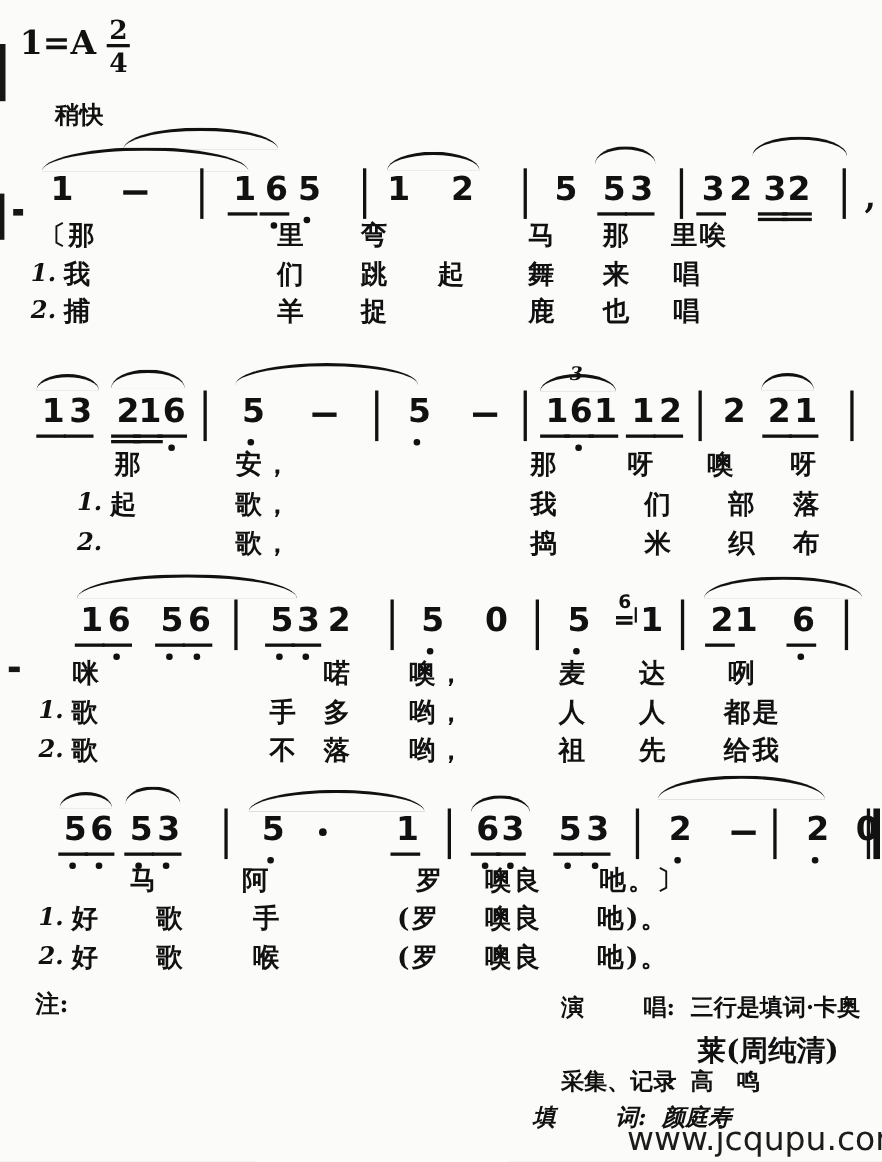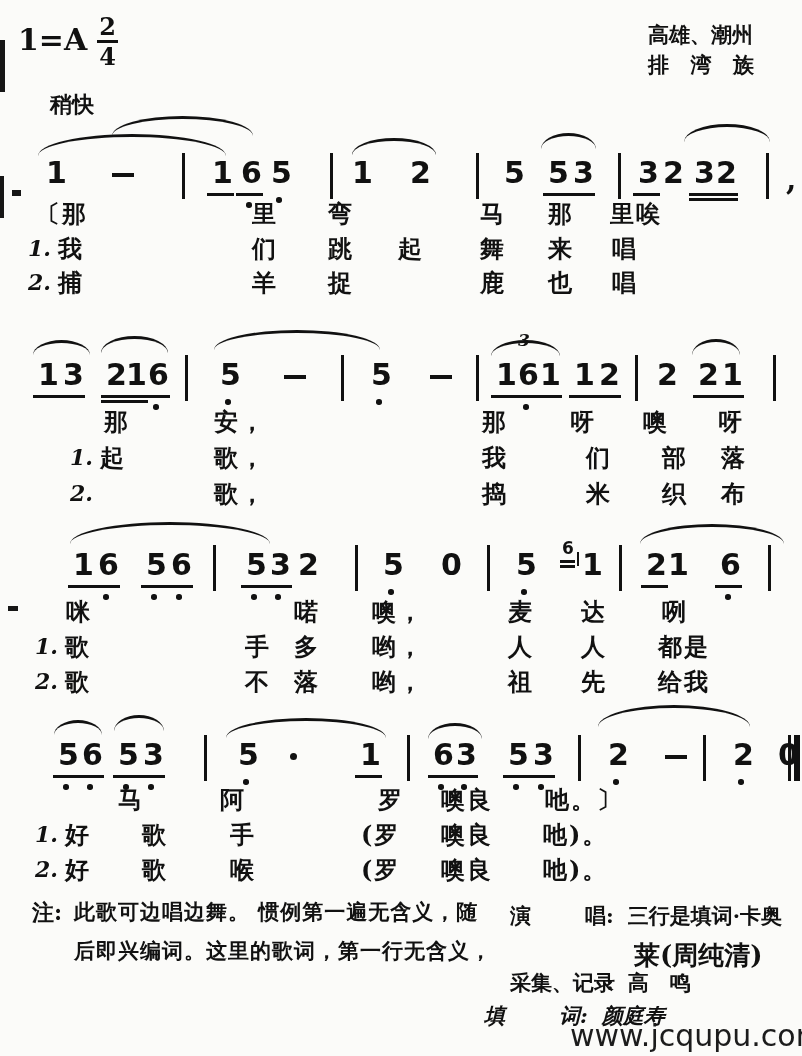--- a/index.html
+++ b/index.html
@@ -49,24 +49,20 @@
 
   <div class="keysig">
     <span>1=A</span>
     <span class="frac">
       <span class="fnum">2</span>
       <span class="fden">4</span>
     </span>
   </div>
 
 
-  <div class="region">
-    <div>高雄、潮州</div>
-    <div class="region2">排湾族</div>
-  </div>
 
   <div class="tempo">稍快</div>
 
   <div id="score">
       <div class="slur" style="left: 112px; top: 116px; width: 141px; height: 17px;"></div>
       <div class="slur" style="left: 38px; top: 134px; width: 188px; height: 19px;"></div>
       <div class="slur" style="left: 352px; top: 138px; width: 84px; height: 14px;"></div>
       <div class="slur" style="left: 541px; top: 133px; width: 55px; height: 13px;"></div>
       <div class="slur" style="left: 684px; top: 124px; width: 86px; height: 15px;"></div>
       <div class="mark breath" style="left: 786px; top: 162px;">,</div>
@@ -309,22 +305,20 @@
       <div class="lyr vlabel" style="left: 35px; top: 858px;">2.</div>
       <div class="lyr" style="left: 65px; top: 858px;">好</div>
       <div class="lyr" style="left: 142px; top: 858px;">歌</div>
       <div class="lyr" style="left: 230px; top: 858px;">喉</div>
       <div class="lyr" style="left: 361px; top: 858px;">(罗</div>
       <div class="lyr" style="left: 441px; top: 858px;">噢良</div>
       <div class="lyr" style="left: 543px; top: 858px;">吔)。</div>
     </div>
 
   <div class="note-label">注:</div>
-  <div class="note-line" style="top:898px">此歌可边唱边舞。 惯例第一遍无含义，随</div>
-  <div class="note-line" style="top:937px">后即兴编词。这里的歌词，第一行无含义，</div>
 
   <div id="credits">
       <div class="credit" style="left: 510px; top: 902px;"><span class="role">演唱</span><span>:</span><span class="cname">三行是填词·卡奥</span></div>
       <div class="credit cont" style="left: 634px; top: 938px;">莱(周纯清)</div>
       <div class="credit" style="left: 510px; top: 969px;"><span class="role">采集、记录</span><span>:</span><span class="cname">高　鸣</span></div>
       <div class="credit" style="left: 484px; top: 1002px; font-style: italic;"><span class="role">填词</span><span>:</span><span class="cname">颜庭寿</span></div>
     </div>
 
   <div class="watermark">www.jcqupu.com</div>
 

